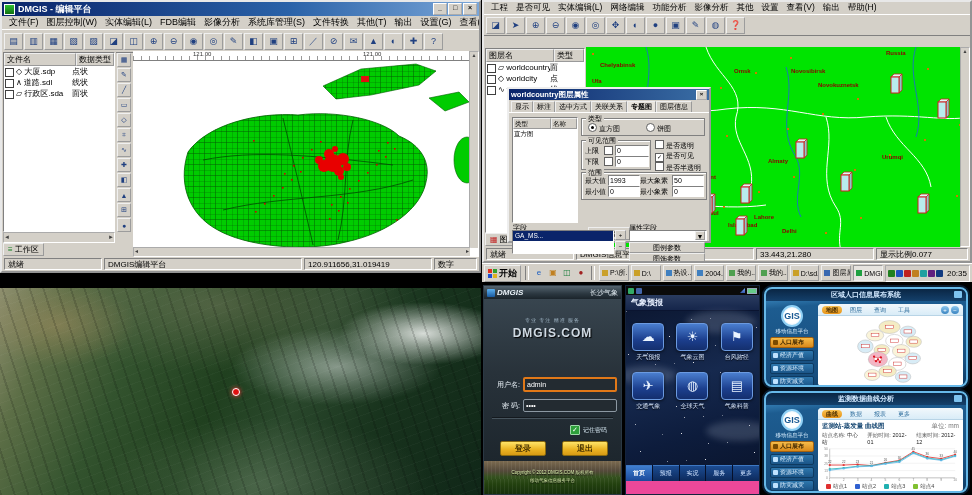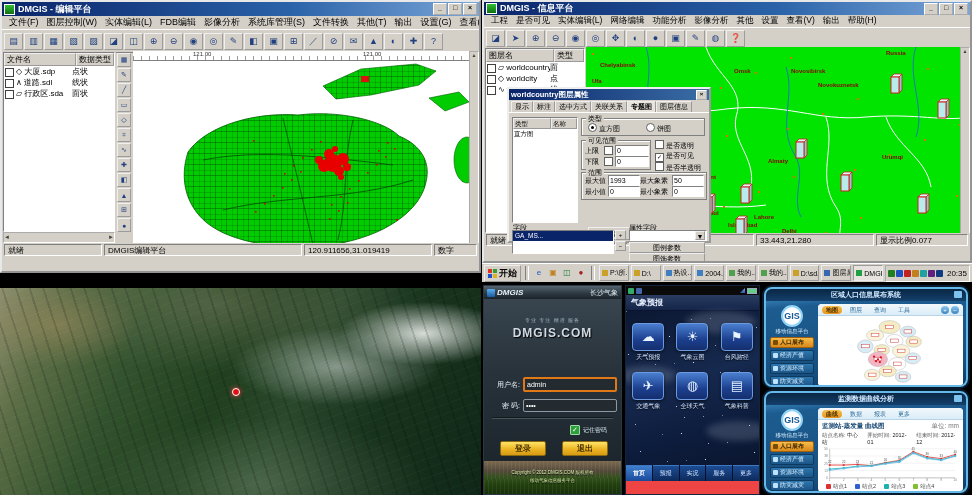--- a/index.html
+++ b/index.html
@@ -13,21 +13,21 @@
   .syswrap{margin-left:auto;display:flex;gap:1px;}
   .wbtn{width:12px;height:10px;background:#d4d0c8;border:1px outset #fff;font-size:7px;line-height:8px;
     text-align:center;color:#000;font-weight:bold;}
   .menubar{display:flex;font-size:9px;height:13px;align-items:center;padding:0 3px;white-space:nowrap;overflow:hidden;}
   .menuitem{padding:0 4px;}
   .toolbar{display:flex;align-items:center;gap:1px;padding:1px 2px;height:20px;
     border-top:1px solid #fff;border-bottom:1px solid #808080;overflow:hidden;}
   .tbtn{width:17px;height:15px;flex:none;border:1px outset #f0f0f0;background:#d4d0c8;font-size:9px;
     display:flex;align-items:center;justify-content:center;color:#204080;}
   .tsep{width:2px;height:14px;border-left:1px solid #808080;border-right:1px solid #fff;margin:0 2px;flex:none;}
-  .statusbar{position:absolute;bottom:14px;left:0;right:0;height:14px;display:flex;gap:2px;padding:1px 2px;
+  .statusbar{position:absolute;bottom:0;left:0;right:0;height:14px;display:flex;gap:2px;padding:1px 2px;
     font-size:8px;background:#d4d0c8;box-sizing:border-box;}
   .scell{border:1px solid;border-color:#808080 #fff #fff #808080;padding:0 3px;display:flex;align-items:center;
     white-space:nowrap;overflow:hidden;}
   
   .panel{background:#d4d0c8;display:flex;flex-direction:column;}
   .ptable{background:#fff;border:1px solid;border-color:#808080 #fff #fff #808080;flex:1;overflow:hidden;}
   .phead{display:flex;background:#d4d0c8;font-size:8px;}
   .phead>div{border:1px outset #eee;padding:0 2px;height:11px;line-height:11px;overflow:hidden;}
   .prow{display:flex;font-size:8px;height:11px;line-height:11px;background:#fff;}
   .prow .nm{display:flex;gap:2px;padding:0 1px;overflow:hidden;white-space:nowrap;}
@@ -118,21 +118,21 @@
     font-size:7px;line-height:8px;text-align:center;}
   .lg-btn{position:absolute;top:142px;width:44px;height:13px;background:linear-gradient(#ffe468,#ecb524 55%,#d79a14);
     border:1px solid #8a6a10;border-radius:2px;font-size:8px;font-weight:bold;color:#463200;text-align:center;
     line-height:13px;}
   .lg-foot{position:absolute;left:0;bottom:0;width:100%;height:33px;overflow:hidden;
     background:linear-gradient(#7c6b50,#54493a 30%,#35511f 48%,#23410f 70%,#17300b);}
   .lg-grass{position:absolute;inset:0;opacity:.5;
     background:repeating-linear-gradient(88deg,rgba(255,255,255,.12) 0 1px,transparent 1px 4px);}
   .lg-copy{position:absolute;width:100%;text-align:center;font-size:4.5px;color:#dcefae;text-shadow:0 1px 1px #000;}
   
-  #weather{position:absolute;left:625px;top:285px;width:135px;height:210px;background:#ef4444;overflow:hidden;
+  #weather{position:absolute;left:625px;top:285px;width:135px;height:210px;background:#ec4899;overflow:hidden;
     box-sizing:border-box;border:1px solid #14233c;}
   .wx-status{height:9px;background:#0a0a0a;display:flex;align-items:center;padding:0 2px;gap:2px;}
   .wx-sico{width:6px;height:6px;background:#3a6;border-radius:1px;}
   .wx-right{margin-left:auto;display:flex;gap:2px;align-items:center;}
   .wx-bar{width:5px;height:5px;background:linear-gradient(#7af,#35a);clip-path:polygon(0 100%,100% 0,100% 100%);}
   .wx-bat{width:8px;height:4px;background:#6c8;border:1px solid #9ab;}
   .wx-title{height:15px;background:linear-gradient(#2a3c60,#15254a);color:#e8f0ff;font-size:8px;font-weight:bold;
     display:flex;align-items:center;padding:0 5px;border-bottom:1px solid #0a1430;}
   .wx-body{position:relative;height:170px;background:linear-gradient(165deg,#0c1833 0%,#16294e 40%,#0d1c3c 70%,#0a142c 100%);}
   .wx-cloud{position:absolute;border-radius:50%;background:rgba(210,220,240,.18);filter:blur(3px);}
@@ -369,29 +369,20 @@
     </div>
     <div class="statusbar">
       <div class="scell" style="width:90px;">就绪</div>
       <div class="scell" style="width:190px;">DMGIS编辑平台</div>
       <div class="scell" style="width:120px;">120.911656,31.019419</div>
       <div class="scell" style="flex:1;font-family:Liberation Mono, monospace;">数字</div>
     </div>
   </div>
 
   <div class="win" id="win-info" style="left:482px;top:0;width:490px;height:263px;">
-    <div class="tbar" style="height:13px;">
-      <span class="appicon"></span>
-      <span>DMGIS - 信息平台</span>
-      <span class="syswrap">
-        <span class="wbtn">_</span>
-        <span class="wbtn">□</span>
-        <span class="wbtn">×</span>
-      </span>
-    </div>
     <div class="menubar" style="height:12px;font-size:8.5px;" id="info-menus">
         <span class="menuitem">工程</span>
         <span class="menuitem">是否可见</span>
         <span class="menuitem">实体编辑(L)</span>
         <span class="menuitem">网络编辑</span>
         <span class="menuitem">功能分析</span>
         <span class="menuitem">影像分析</span>
         <span class="menuitem">其他</span>
         <span class="menuitem">设置</span>
         <span class="menuitem">查看(V)</span>

